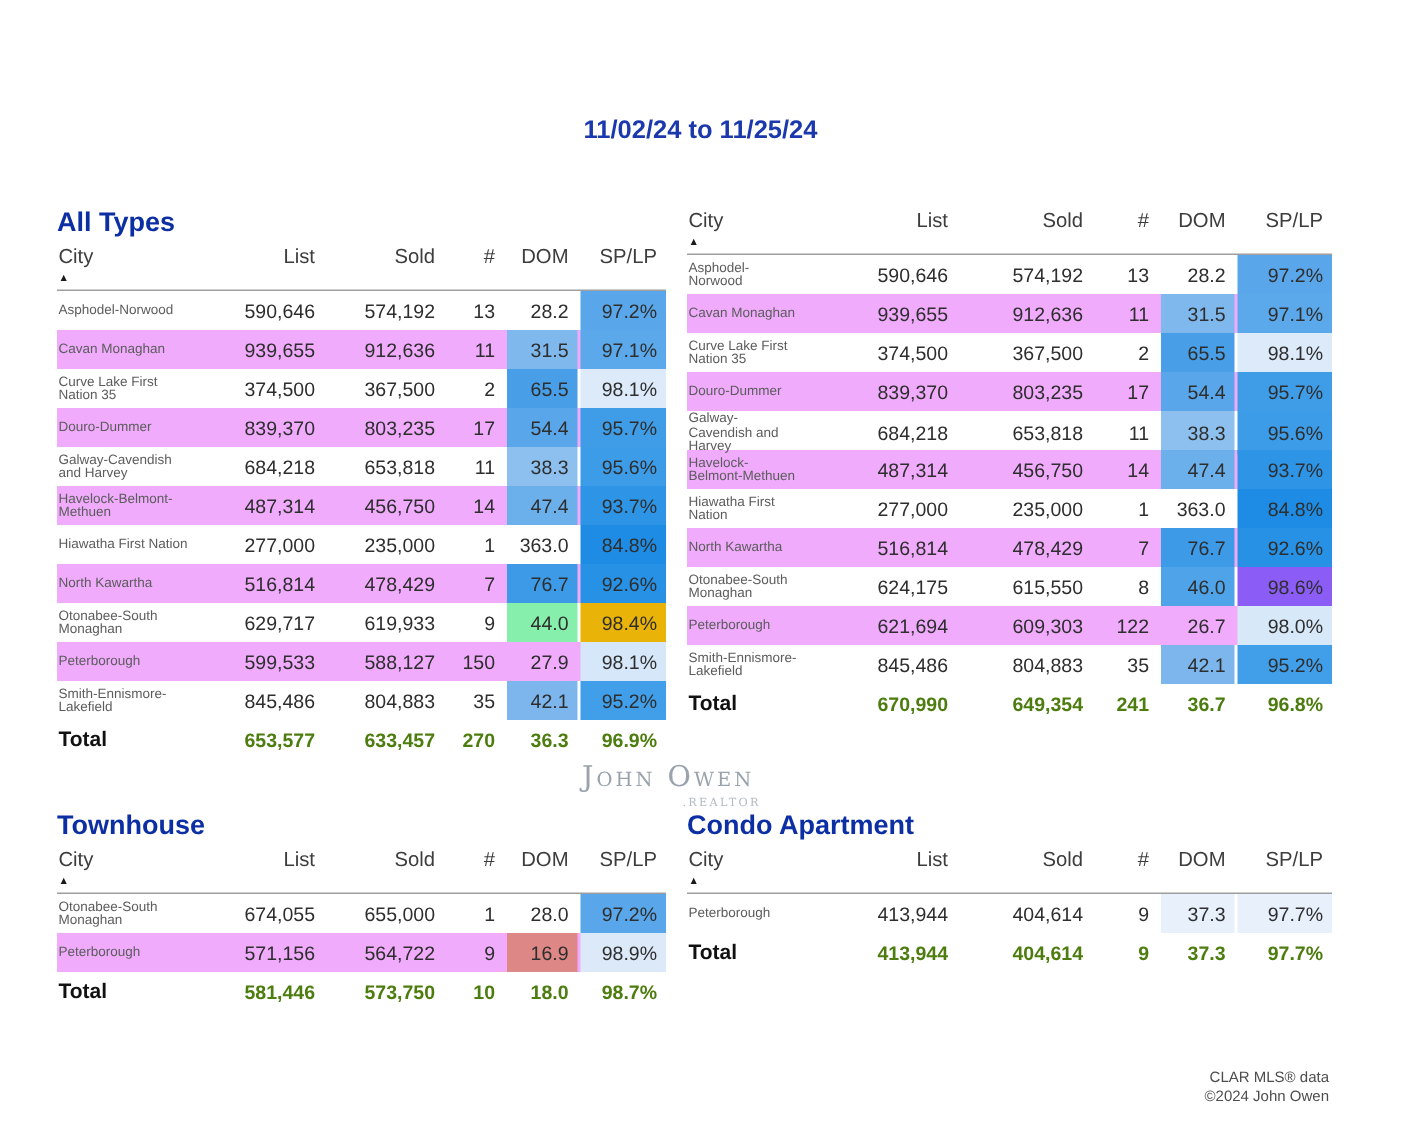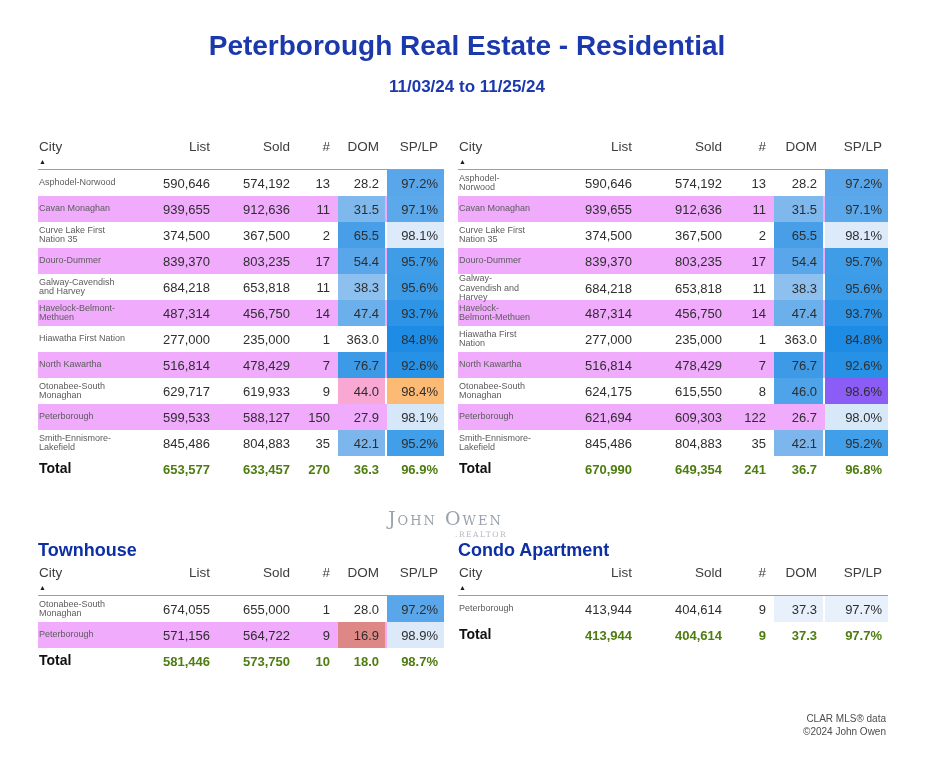--- a/index.html
+++ b/index.html
@@ -50,24 +50,24 @@
       font-size:7.5px;letter-spacing:1.5px;}
   
   .footer{position:absolute;right:48px;top:692px;text-align:right;
       font-size:10px;color:#4d4d4d;line-height:13px;margin-top:20px;}
 </style>
 </head>
 <body>
 
 <div id="canvas">
 
-  <h1 class="rpt-title">Peterborough Real Estate - Residential</h1>
-  <div class="rpt-subtitle">11/03/24 to 11/25/24</div>
+  <div class="rpt-subtitle">11/02/24 to 11/25/24</div>
 
   <div class="section sec-all">
+    <h2>All Types</h2>
     <div class="tbl">
         <div class="tr thead">
           <div class="th c0">
             <span>City</span>
             <span class="sort">▲</span>
           </div>
           <div class="th c1">
             <span>List</span>
           </div>
           <div class="th c2">
@@ -145,22 +145,22 @@
           <div class="td c2">478,429</div>
           <div class="td c3">7</div>
           <div class="td c4" style="background: rgb(60, 154, 231);">76.7</div>
           <div class="td c5" style="background: rgb(39, 145, 229);">92.6%</div>
         </div>
         <div class="tr row">
           <div class="td c0">Otonabee-South Monaghan</div>
           <div class="td c1">629,717</div>
           <div class="td c2">619,933</div>
           <div class="td c3">9</div>
-          <div class="td c4" style="background: #f9a8d4;">44.0</div>
-          <div class="td c5" style="background: #fdba74;">98.4%</div>
+          <div class="td c4" style="background: #86efac;">44.0</div>
+          <div class="td c5" style="background: #eab308;">98.4%</div>
         </div>
         <div class="tr row stripe">
           <div class="td c0">Peterborough</div>
           <div class="td c1">599,533</div>
           <div class="td c2">588,127</div>
           <div class="td c3">150</div>
           <div class="td c4">27.9</div>
           <div class="td c5" style="background: rgb(213, 231, 249);">98.1%</div>
         </div>
         <div class="tr row">

